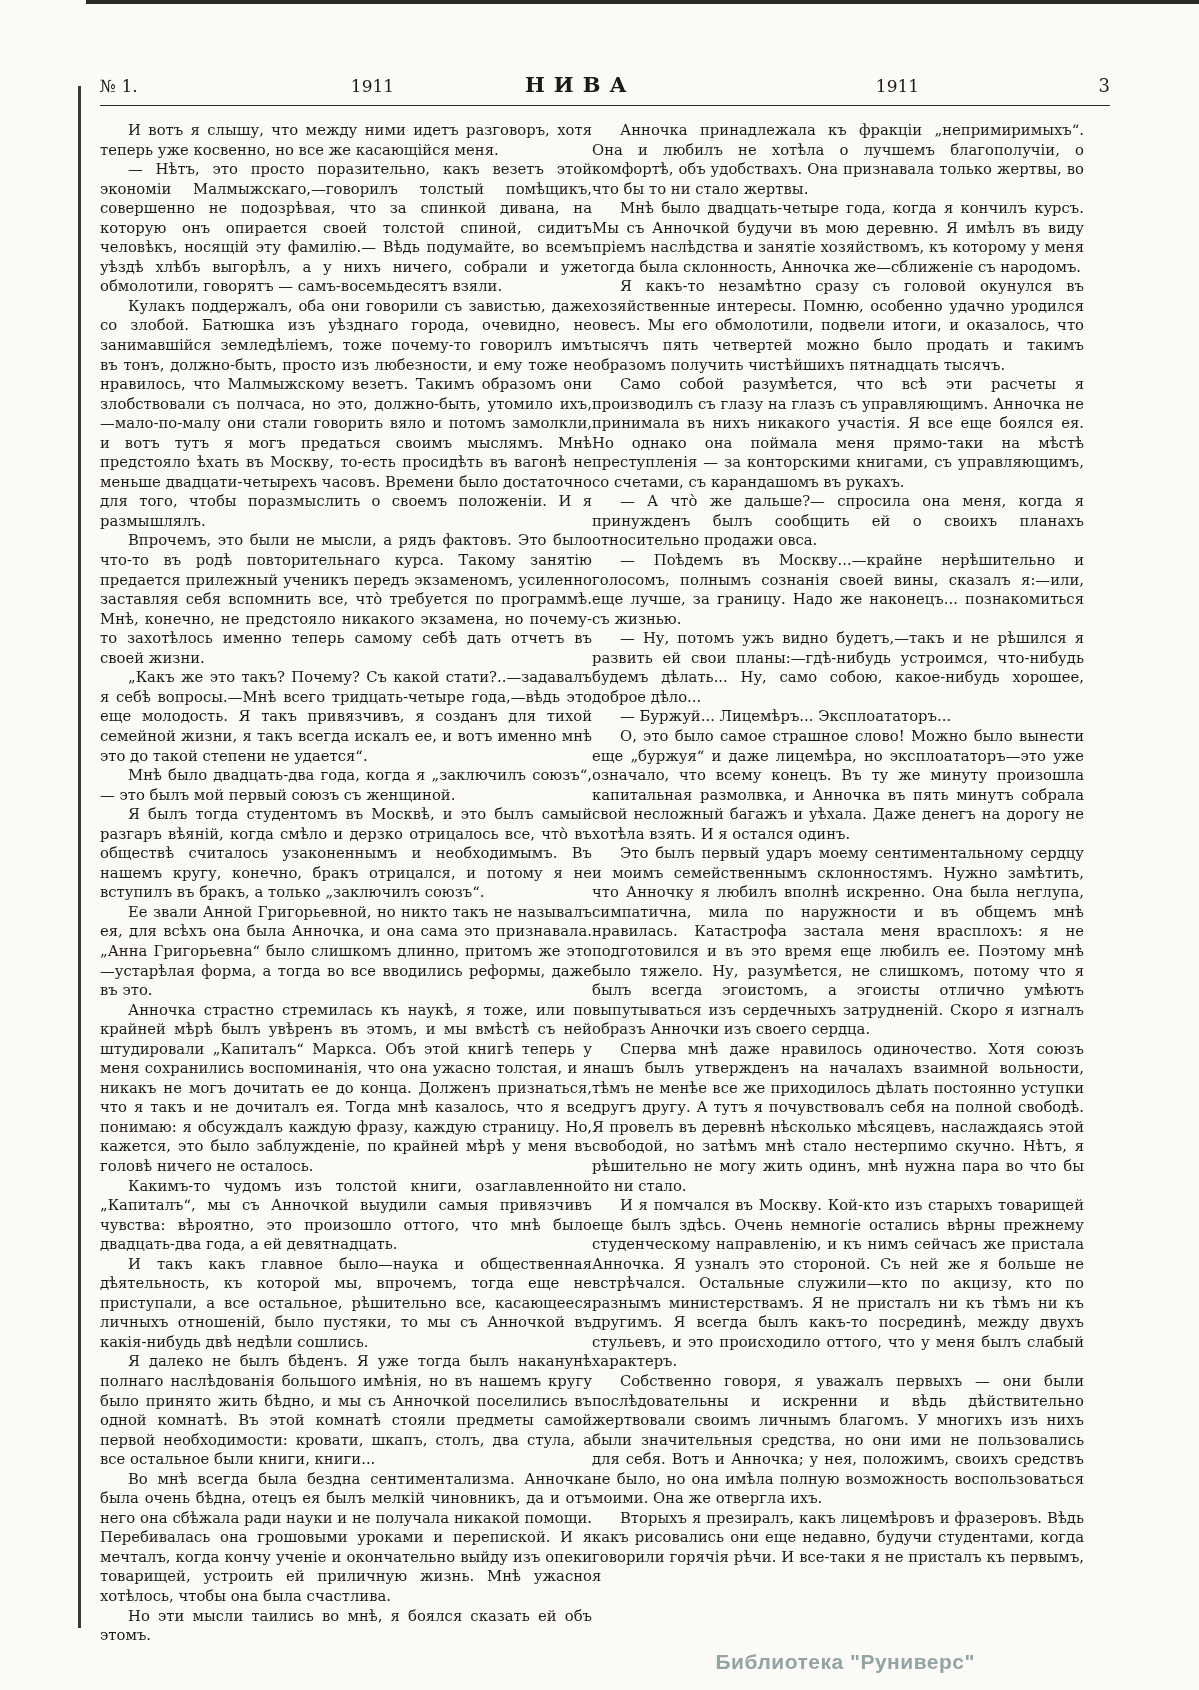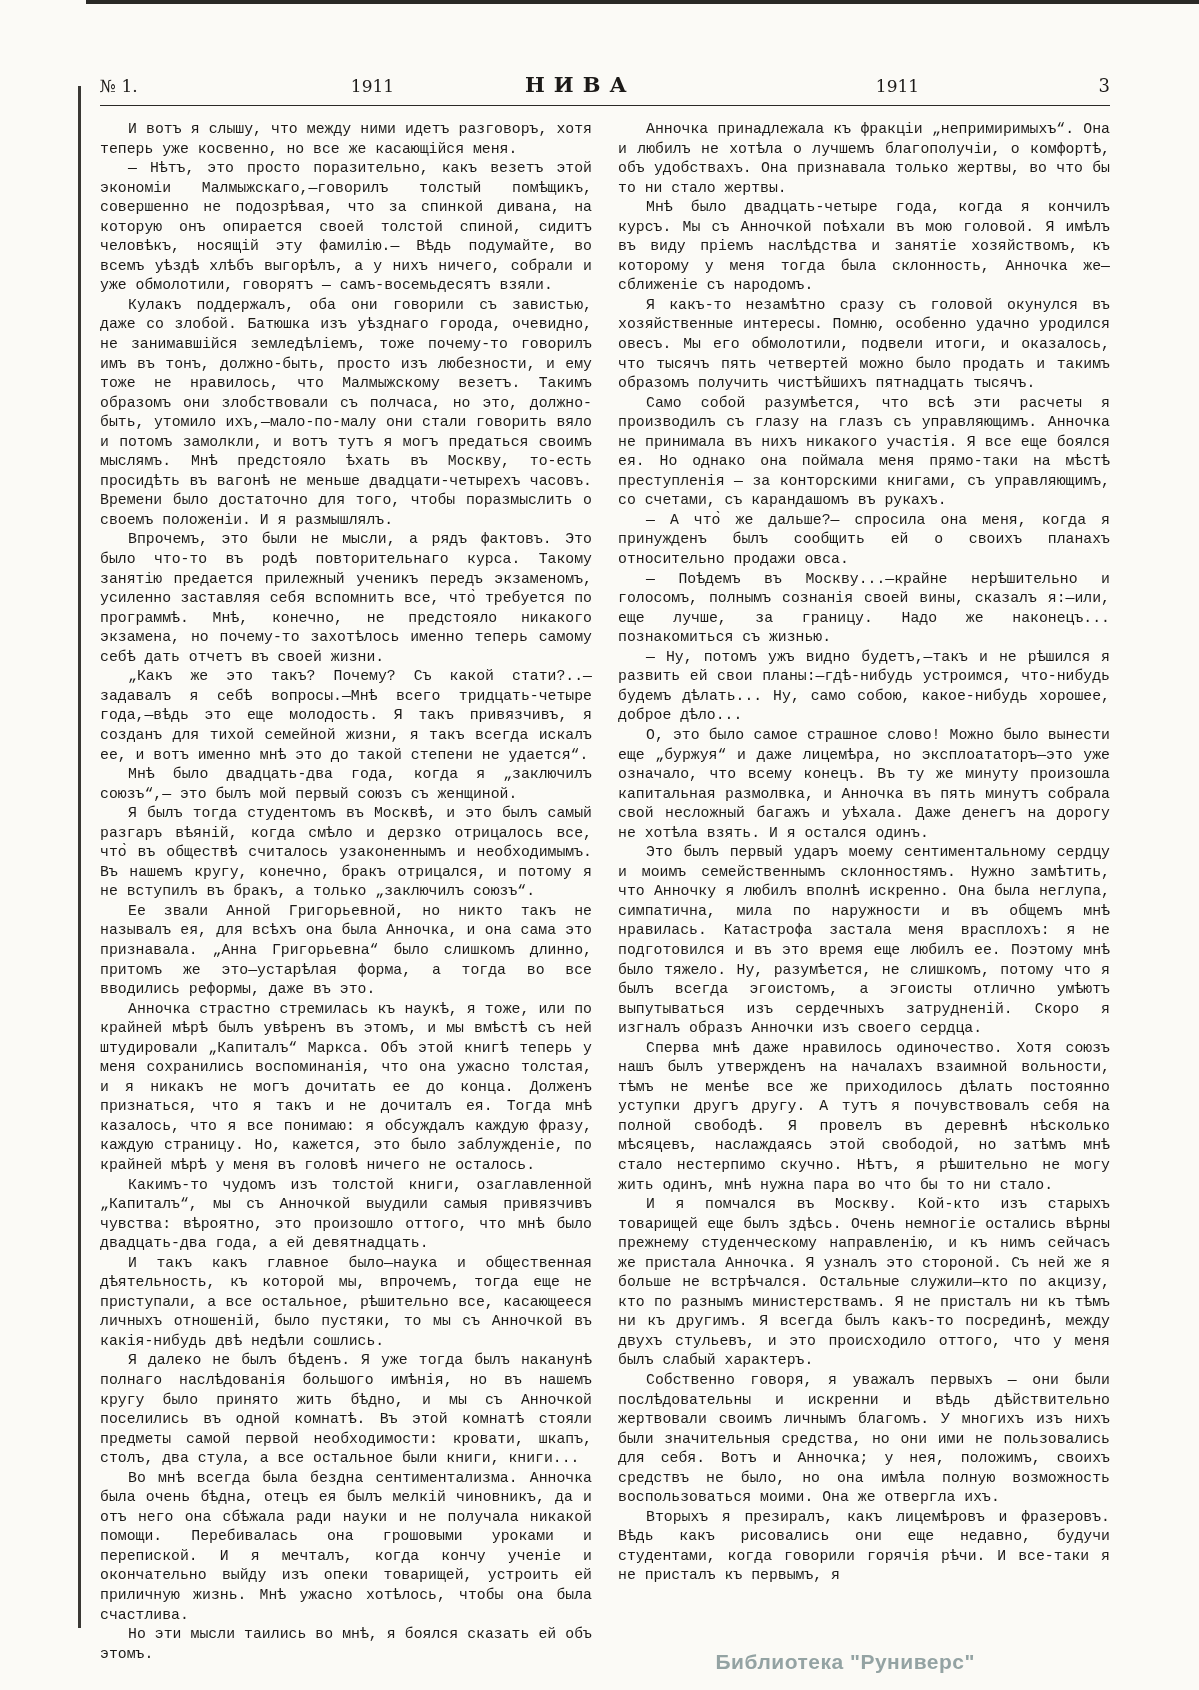--- a/index.html
+++ b/index.html
@@ -51,22 +51,20 @@
   }
   .page-header .h-year-r { text-align: center; }
   .page-header .h-page { text-align: right; font-size: 18px; }
   .header-rule {
     border: none;
     border-top: 1.5px solid #2a2926;
     margin: 8px 0 14px 0;
   }
   .columns {
     display: flex;
-    gap: 26px;
-    font-family: Liberation Mono, monospace;
   }
   .col {
     width: 492px;
     text-align: justify;
     font-size: 14.8px;
     line-height: 19.55px;
     hyphens: auto;
   }
   .col p.para {
     margin: 0;
@@ -115,26 +113,27 @@
           <p class="para">Ее звали Анной Григорьевной, но никто такъ не называлъ ея, для всѣхъ она была Анночка, и она сама это признавала. „Анна Григорьевна“ было слишкомъ длинно, притомъ же это—устарѣлая форма, а тогда во все вводились реформы, даже въ это.</p>
           <p class="para">Анночка страстно стремилась къ наукѣ, я тоже, или по крайней мѣрѣ былъ увѣренъ въ этомъ, и мы вмѣстѣ съ ней штудировали „Капиталъ“ Маркса. Объ этой книгѣ теперь у меня сохранились воспоминанія, что она ужасно толстая, и я никакъ не могъ дочитать ее до конца. Долженъ признаться, что я такъ и не дочиталъ ея. Тогда мнѣ казалось, что я все понимаю: я обсуждалъ каждую фразу, каждую страницу. Но, кажется, это было заблужденіе, по крайней мѣрѣ у меня въ головѣ ничего не осталось.</p>
           <p class="para">Какимъ-то чудомъ изъ толстой книги, озаглавленной „Капиталъ“, мы съ Анночкой выудили самыя привязчивъ чувства: вѣроятно, это произошло оттого, что мнѣ было двадцать-два года, а ей девятнадцать.</p>
           <p class="para">И такъ какъ главное было—наука и общественная дѣятельность, къ которой мы, впрочемъ, тогда еще не приступали, а все остальное, рѣшительно все, касающееся личныхъ отношеній, было пустяки, то мы съ Анночкой въ какія-нибудь двѣ недѣли сошлись.</p>
           <p class="para">Я далеко не былъ бѣденъ. Я уже тогда былъ наканунѣ полнаго наслѣдованія большого имѣнія, но въ нашемъ кругу было принято жить бѣдно, и мы съ Анночкой поселились въ одной комнатѣ. Въ этой комнатѣ стояли предметы самой первой необходимости: кровати, шкапъ, столъ, два стула, а все остальное были книги, книги...</p>
           <p class="para">Во мнѣ всегда была бездна сентиментализма. Анночка была очень бѣдна, отецъ ея былъ мелкій чиновникъ, да и отъ него она сбѣжала ради науки и не получала никакой помощи. Перебивалась она грошовыми уроками и перепиской. И я мечталъ, когда кончу ученіе и окончательно выйду изъ опеки товарищей, устроить ей приличную жизнь. Мнѣ ужасно хотѣлось, чтобы она была счастлива.</p>
           <p class="para">Но эти мысли таились во мнѣ, я боялся сказать ей объ этомъ.</p>
         </div>
       <div class="col" id="col-right">
           <p class="para">Анночка принадлежала къ фракціи „непримиримыхъ“. Она и любилъ не хотѣла о лучшемъ благополучіи, о комфортѣ, объ удобствахъ. Она признавала только жертвы, во что бы то ни стало жертвы.</p>
-          <p class="para">Мнѣ было двадцать-четыре года, когда я кончилъ курсъ. Мы съ Анночкой поѣхали въ мою головой. Я имѣлъ въ виду пріемъ наслѣдства и занятіе хозяйствомъ, къ которому у меня тогда была склонность, Анночка же—сближеніе съ народомъ.</p>
+          <p class="para">Мнѣ было двадцать-четыре года, когда я кончилъ курсъ. Мы съ Анночкой будучи въ мою деревню. Я имѣлъ въ виду пріемъ наслѣдства и занятіе хозяйствомъ, къ которому у меня тогда была склонность, Анночка же—сближеніе съ народомъ.</p>
           <p class="para">Я какъ-то незамѣтно сразу съ головой окунулся въ хозяйственные интересы. Помню, особенно удачно уродился овесъ. Мы его обмолотили, подвели итоги, и оказалось, что тысячъ пять четвертей можно было продать и такимъ образомъ получить чистѣйшихъ пятнадцать тысячъ.</p>
           <p class="para">Само собой разумѣется, что всѣ эти расчеты я производилъ съ глазу на глазъ съ управляющимъ. Анночка не принимала въ нихъ никакого участія. Я все еще боялся ея. Но однако она поймала меня прямо-таки на мѣстѣ преступленія — за конторскими книгами, съ управляющимъ, со счетами, съ карандашомъ въ рукахъ.</p>
           <p class="para">— А что̀ же дальше?— спросила она меня, когда я принужденъ былъ сообщить ей о своихъ планахъ относительно продажи овса.</p>
           <p class="para">— Поѣдемъ въ Москву...—крайне нерѣшительно и голосомъ, полнымъ сознанія своей вины, сказалъ я:—или, еще лучше, за границу. Надо же наконецъ... познакомиться съ жизнью.</p>
           <p class="para">— Ну, потомъ ужъ видно будетъ,—такъ и не рѣшился я развить ей свои планы:—гдѣ-нибудь устроимся, что-нибудь будемъ дѣлать... Ну, само собою, какое-нибудь хорошее, доброе дѣло...</p>
+          <p class="para">— Буржуй... Лицемѣръ... Эксплоататоръ...</p>
           <p class="para">О, это было самое страшное слово! Можно было вынести еще „буржуя“ и даже лицемѣра, но эксплоататоръ—это уже означало, что всему конецъ. Въ ту же минуту произошла капитальная размолвка, и Анночка въ пять минутъ собрала свой несложный багажъ и уѣхала. Даже денегъ на дорогу не хотѣла взять. И я остался одинъ.</p>
           <p class="para">Это былъ первый ударъ моему сентиментальному сердцу и моимъ семейственнымъ склонностямъ. Нужно замѣтить, что Анночку я любилъ вполнѣ искренно. Она была неглупа, симпатична, мила по наружности и въ общемъ мнѣ нравилась. Катастрофа застала меня врасплохъ: я не подготовился и въ это время еще любилъ ее. Поэтому мнѣ было тяжело. Ну, разумѣется, не слишкомъ, потому что я былъ всегда эгоистомъ, а эгоисты отлично умѣютъ выпутываться изъ сердечныхъ затрудненій. Скоро я изгналъ образъ Анночки изъ своего сердца.</p>
           <p class="para">Сперва мнѣ даже нравилось одиночество. Хотя союзъ нашъ былъ утвержденъ на началахъ взаимной вольности, тѣмъ не менѣе все же приходилось дѣлать постоянно уступки другъ другу. А тутъ я почувствовалъ себя на полной свободѣ. Я провелъ въ деревнѣ нѣсколько мѣсяцевъ, наслаждаясь этой свободой, но затѣмъ мнѣ стало нестерпимо скучно. Нѣтъ, я рѣшительно не могу жить одинъ, мнѣ нужна пара во что бы то ни стало.</p>
           <p class="para">И я помчался въ Москву. Кой-кто изъ старыхъ товарищей еще былъ здѣсь. Очень немногіе остались вѣрны прежнему студенческому направленію, и къ нимъ сейчасъ же пристала Анночка. Я узналъ это стороной. Съ ней же я больше не встрѣчался. Остальные служили—кто по акцизу, кто по разнымъ министерствамъ. Я не присталъ ни къ тѣмъ ни къ другимъ. Я всегда былъ какъ-то посрединѣ, между двухъ стульевъ, и это происходило оттого, что у меня былъ слабый характеръ.</p>
           <p class="para">Собственно говоря, я уважалъ первыхъ — они были послѣдовательны и искренни и вѣдь дѣйствительно жертвовали своимъ личнымъ благомъ. У многихъ изъ нихъ были значительныя средства, но они ими не пользовались для себя. Вотъ и Анночка; у нея, положимъ, своихъ средствъ не было, но она имѣла полную возможность воспользоваться моими. Она же отвергла ихъ.</p>
           <p class="para">Вторыхъ я презиралъ, какъ лицемѣровъ и фразеровъ. Вѣдь какъ рисовались они еще недавно, будучи студентами, когда говорили горячія рѣчи. И все-таки я не присталъ къ первымъ, я</p>
         </div>
     </main>
 
   </div>

